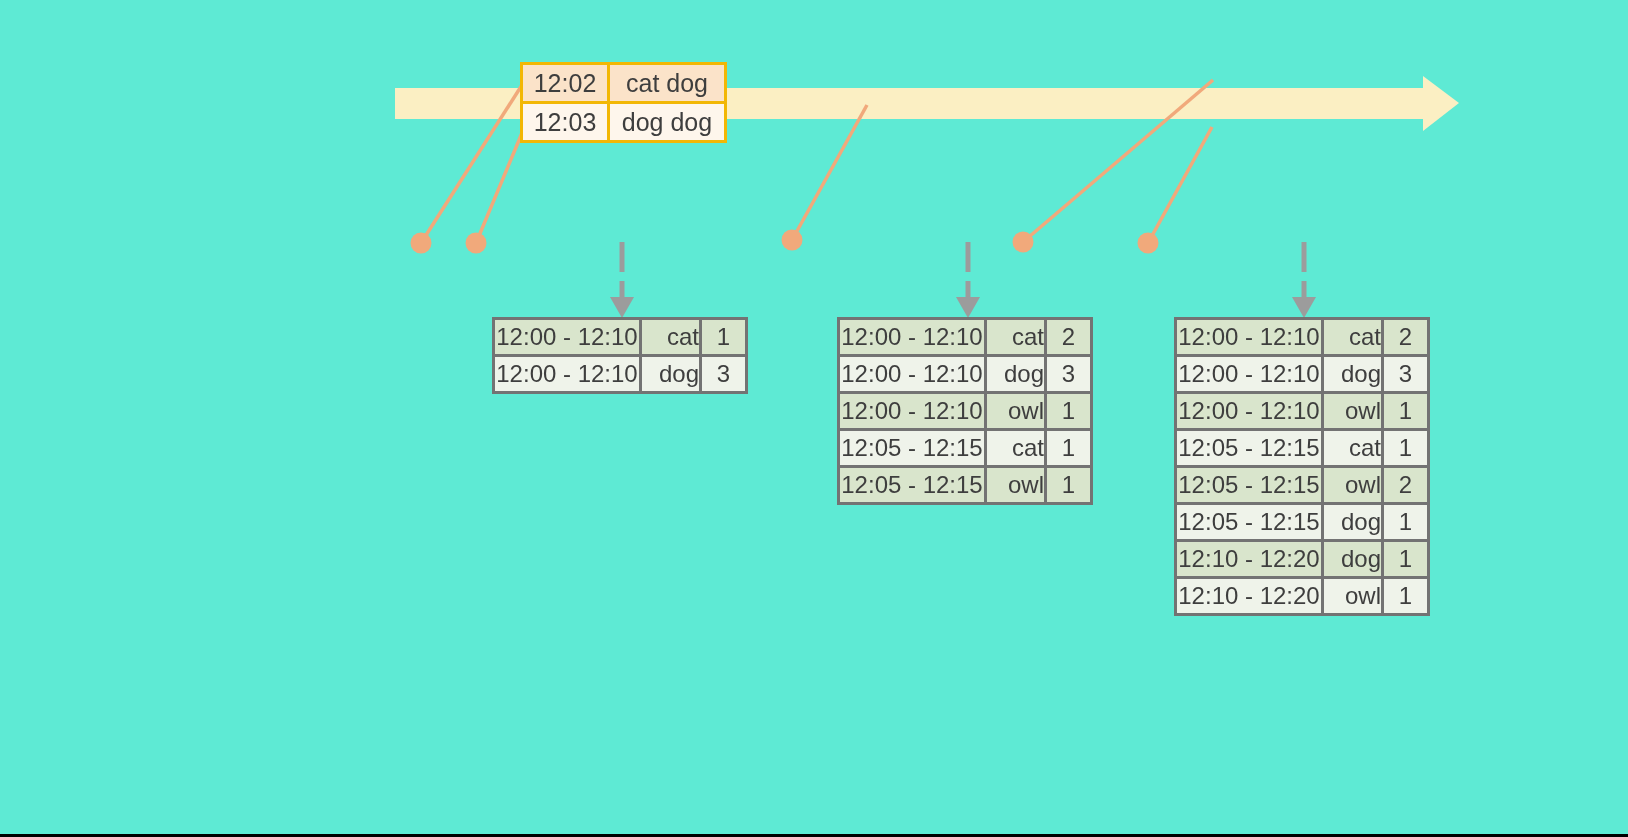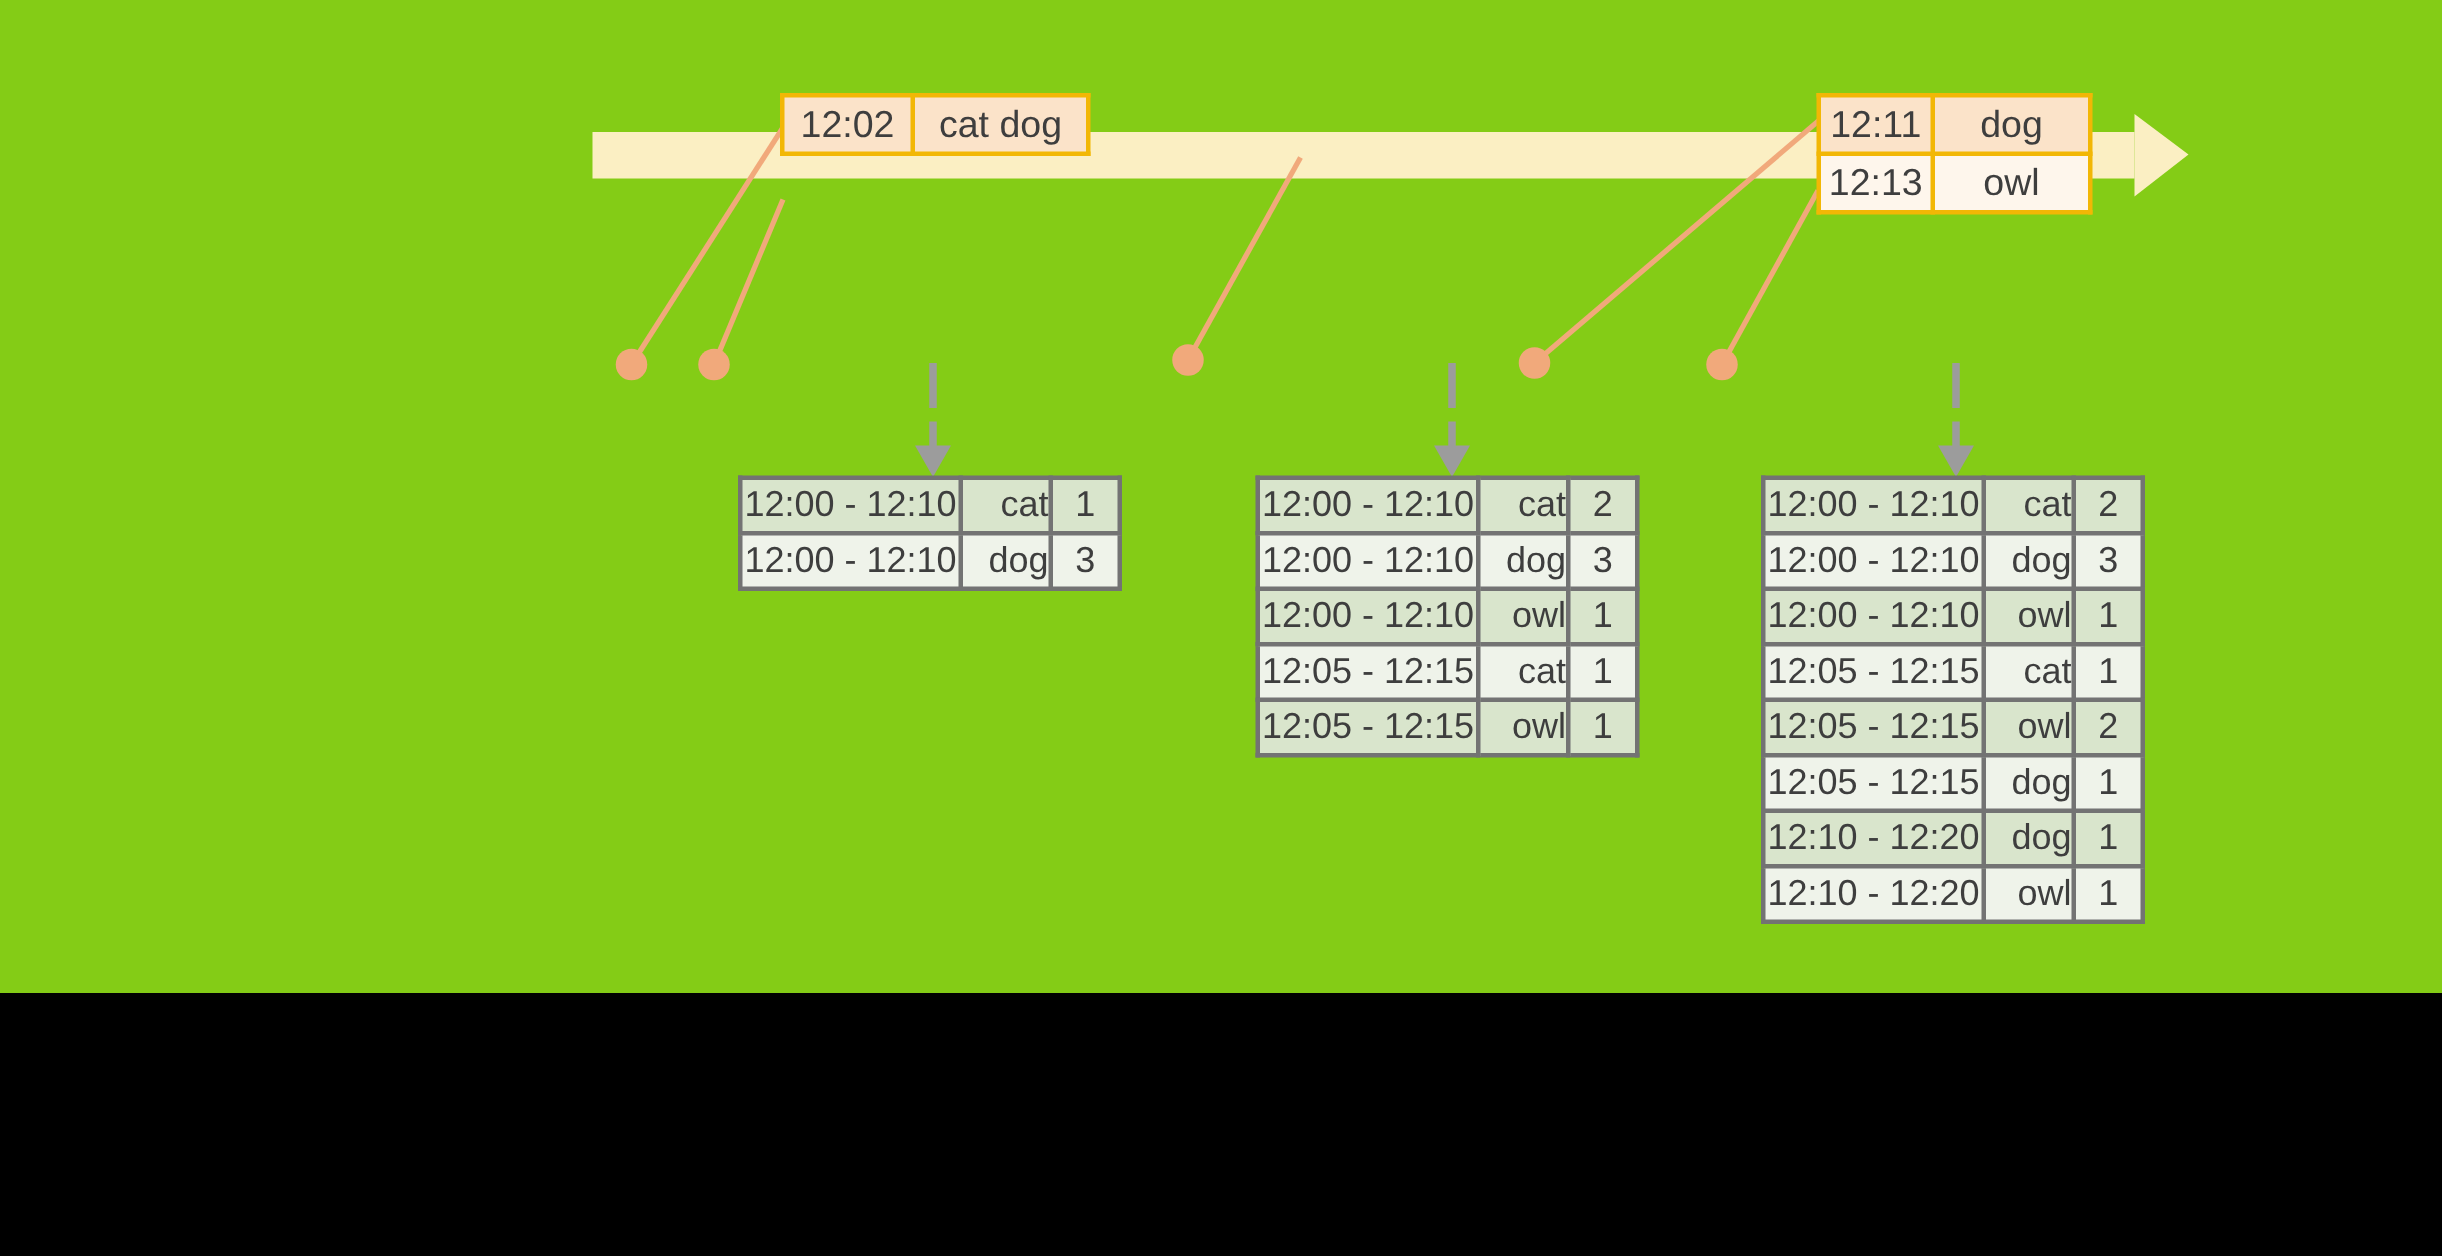--- a/index.html
+++ b/index.html
@@ -1,19 +1,19 @@
 <!DOCTYPE html>
 <html><head>
 <meta charset="utf-8">
 <style>
   html,body{margin:0;padding:0;background:#000;}
   #canvas{
     position:relative;
-    width:1628px;height:662px;
-    background:#84cc16;
+    width:1628px;height:834px;
+    background:#5eead4;
     overflow:hidden;
     font-family:"Liberation Sans", sans-serif;
   }
   #shapes{position:absolute;left:0;top:0;}
 
   
   table.evt{
     position:absolute;
     border-collapse:collapse;
     background:transparent;
@@ -91,36 +91,28 @@
       <polygon points="1292,297 1316,297 1304,318"></polygon>
     </g>
   </svg>
 
   <table class="evt evt1" style="left:520px;top:62px;">
     <tbody>
         <tr>
       <td class="t">12:02</td>
       <td class="w">cat dog</td>
     </tr>
-  </tbody>
-    </table>
-
-
-  <table class="evt evt3" style="left:1211px;top:62px;">
-    <tbody>
-        <tr>
-      <td class="t">12:11</td>
-      <td class="w">dog</td>
-    </tr>
-    <tr>
-      <td class="t">12:13</td>
-      <td class="w">owl</td>
-    </tr>
-  </tbody>
-    </table>
+    <tr>
+      <td class="t">12:03</td>
+      <td class="w">dog dog</td>
+    </tr>
+  </tbody>
+    </table>
+
+
 
   <table class="res" style="left:492px;top:317px;">
     <tbody>
         <tr>
       <td class="win">12:00 - 12:10</td>
       <td class="word">cat</td>
       <td class="cnt">1</td>
     </tr>
     <tr>
       <td class="win">12:00 - 12:10</td>

